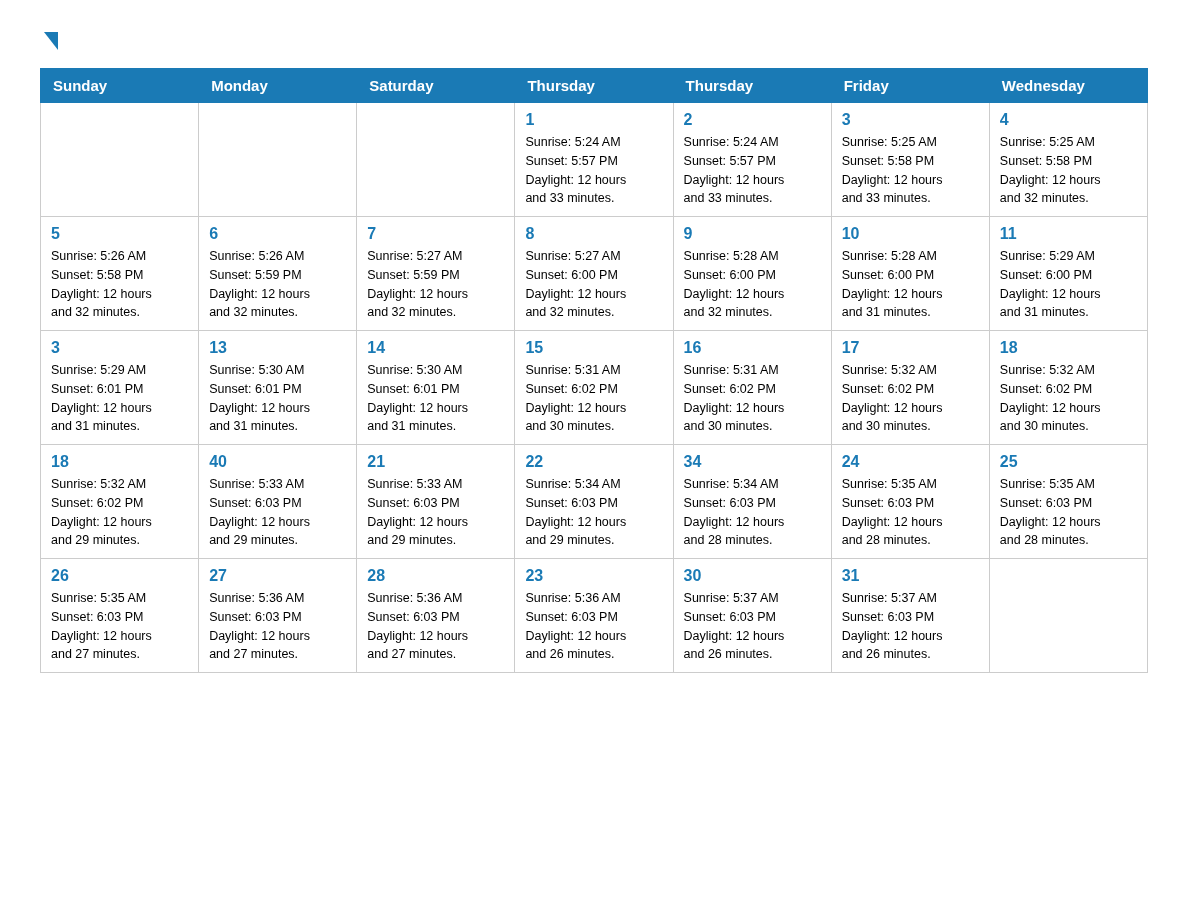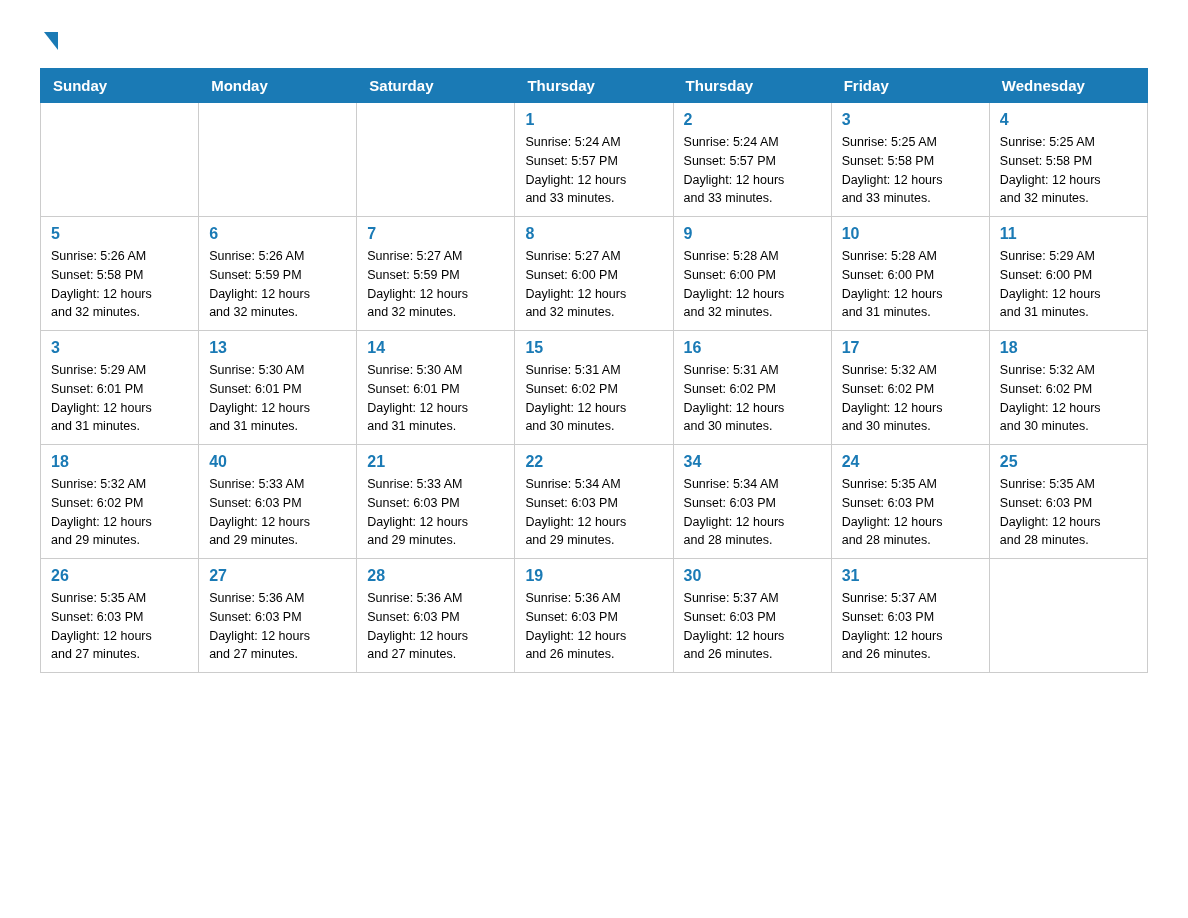--- a/index.html
+++ b/index.html
@@ -249,21 +249,21 @@
         </td>
         <td>
           <span class="day-number">27</span>
           <div class="day-info">Sunrise: 5:36 AM<br>Sunset: 6:03 PM<br>Daylight: 12 hours<br>and 27 minutes.</div>
         </td>
         <td>
           <span class="day-number">28</span>
           <div class="day-info">Sunrise: 5:36 AM<br>Sunset: 6:03 PM<br>Daylight: 12 hours<br>and 27 minutes.</div>
         </td>
         <td>
-          <span class="day-number">19</span>
+          <span class="day-number">23</span>
           <div class="day-info">Sunrise: 5:36 AM<br>Sunset: 6:03 PM<br>Daylight: 12 hours<br>and 26 minutes.</div>
         </td>
         <td>
           <span class="day-number">30</span>
           <div class="day-info">Sunrise: 5:37 AM<br>Sunset: 6:03 PM<br>Daylight: 12 hours<br>and 26 minutes.</div>
         </td>
         <td>
           <span class="day-number">31</span>
           <div class="day-info">Sunrise: 5:37 AM<br>Sunset: 6:03 PM<br>Daylight: 12 hours<br>and 26 minutes.</div>
         </td>

